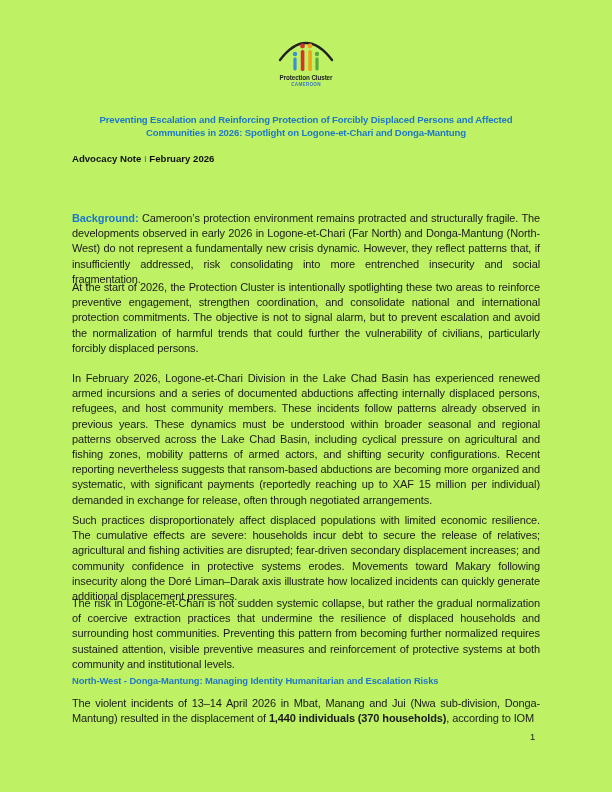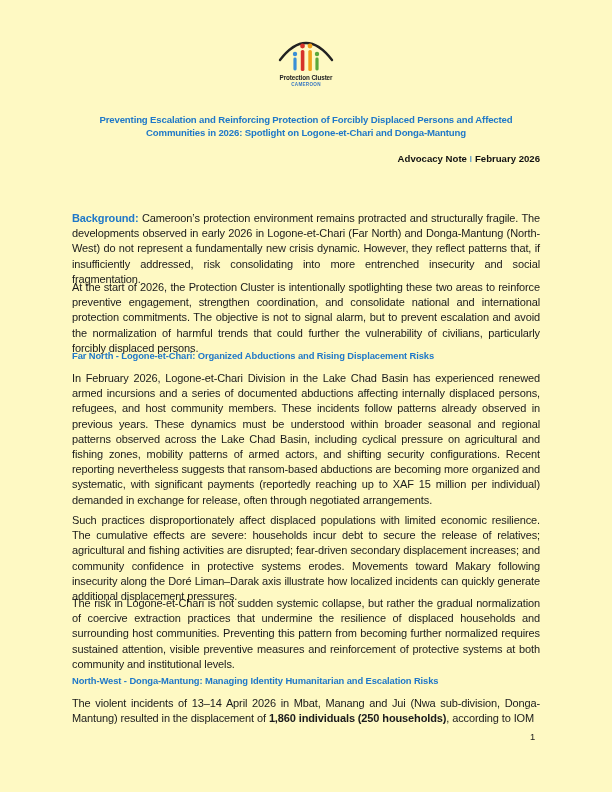--- a/index.html
+++ b/index.html
@@ -1,29 +1,29 @@
 <!DOCTYPE html>
 <html><head>
 <meta charset="utf-8">
 <style>
   html, body { margin: 0; padding: 0; background: #ffffff; }
   body { width: 612px; height: 792px; position: relative; overflow: hidden;
          font-family: "Liberation Sans", "DejaVu Sans", sans-serif; color: #111; }
-  .page { position: absolute; left: 0; top: 0; width: 612px; height: 792px; background: #fef9c3; }
+  .page { position: absolute; left: 0; top: 0; width: 612px; height: 792px; background: #bef264; }
 
   .logo { position: absolute; left: 276px; top: 24px; width: 60px; height: 72px; }
   .logo svg { display: block; }
   .logo-name { position: absolute; left: 0; top: 50px; width: 60px; text-align: center;
                font-size: 6.3px; font-weight: bold; color: #222; letter-spacing: -0.1px; white-space: nowrap; }
   .logo-country { position: absolute; left: 0; top: 58px; width: 60px; text-align: center;
                   font-size: 4.6px; font-weight: bold; color: #3a78c2; letter-spacing: 0.3px; }
 
   .title { position: absolute; left: 72px; top: 113px; width: 468px; text-align: center;
            color: #1f78c8; font-weight: bold; font-size: 9.6px; line-height: 13px; letter-spacing: -0.15px; }
-  .subtitle { position: absolute; left: 72px; top: 153px; width: 468px; text-align: right;
+  .subtitle { position: absolute; left: 72px; top: 153px; width: 468px; text-align: left;
               font-weight: bold; font-size: 9.6px; color: #111; }
   .subtitle .sep { color: #1f78c8; font-weight: normal; }
 
   .txt { position: absolute; left: 72px; width: 468px; font-size: 11px; line-height: 15.2px;
          text-align: justify; color: #1a1a1a; letter-spacing: -0.12px; }
   .blue-h { position: absolute; left: 72px; width: 468px; font-size: 9.4px; line-height: 15px;
             color: #1f78c8; font-weight: bold; text-align: justify; letter-spacing: -0.1px; }
   .lbl { color: #1f78c8; font-weight: bold; }
   b { font-weight: bold; }
 
@@ -60,26 +60,25 @@
     <span>Advocacy Note</span>
     <span class="sep">I</span>
     <span>February 2026</span>
   </div>
 
 
   <div class="txt" style="top:211px;"><span class="lbl">Background:</span><span> Cameroon’s protection environment remains protracted and structurally fragile. The developments observed in early 2026 in Logone-et-Chari (Far North) and Donga-Mantung (North-West) do not represent a fundamentally new crisis dynamic. However, they reflect patterns that, if insufficiently addressed, risk consolidating into more entrenched insecurity and social fragmentation.</span></div>
 
   <div class="txt" style="top:280px;">At the start of 2026, the Protection Cluster is intentionally spotlighting these two areas to reinforce preventive engagement, strengthen coordination, and consolidate national and international protection commitments. The objective is not to signal alarm, but to prevent escalation and avoid the normalization of harmful trends that could further the vulnerability of civilians, particularly forcibly displaced persons.</div>
 
-  <div class="blue-h" style="top:348px;">Far North - Logone-et-Chari: Organized Abductions and Rising Displacement Risks</div>
 
   <div class="txt" style="top:371px;">In February 2026, Logone-et-Chari Division in the Lake Chad Basin has experienced renewed armed incursions and a series of documented abductions affecting internally displaced persons, refugees, and host community members. These incidents follow patterns already observed in previous years. These dynamics must be understood within broader seasonal and regional patterns observed across the Lake Chad Basin, including cyclical pressure on agricultural and fishing zones, mobility patterns of armed actors, and shifting security configurations. Recent reporting nevertheless suggests that ransom-based abductions are becoming more organized and systematic, with significant payments (reportedly reaching up to XAF 15 million per individual) demanded in exchange for release, often through negotiated arrangements.</div>
 
   <div class="txt" style="top:513px;">Such practices disproportionately affect displaced populations with limited economic resilience. The cumulative effects are severe: households incur debt to secure the release of relatives; agricultural and fishing activities are disrupted; fear-driven secondary displacement increases; and community confidence in protective systems erodes. Movements toward Makary following insecurity along the Doré Liman–Darak axis illustrate how localized incidents can quickly generate additional displacement pressures.</div>
 
   <div class="txt" style="top:596px;">The risk in Logone-et-Chari is not sudden systemic collapse, but rather the gradual normalization of coercive extraction practices that undermine the resilience of displaced households and surrounding host communities. Preventing this pattern from becoming further normalized requires sustained attention, visible preventive measures and reinforcement of protective systems at both community and institutional levels.</div>
 
   <div class="blue-h" style="top:673px;">North-West - Donga-Mantung: Managing Identity Humanitarian and Escalation Risks</div>
 
-  <div class="txt" style="top:696px;"><span>The violent incidents of 13–14 April 2026 in Mbat, Manang and Jui (Nwa sub-division, Donga-Mantung) resulted in the displacement of </span><b>1,860 individuals (250 households)</b><span>, according to IOM</span></div>
+  <div class="txt" style="top:696px;"><span>The violent incidents of 13–14 April 2026 in Mbat, Manang and Jui (Nwa sub-division, Donga-Mantung) resulted in the displacement of </span><b>1,440 individuals (370 households)</b><span>, according to IOM</span></div>
 
   <div class="pagenum">1</div>
 </div>
 
 </body></html>

